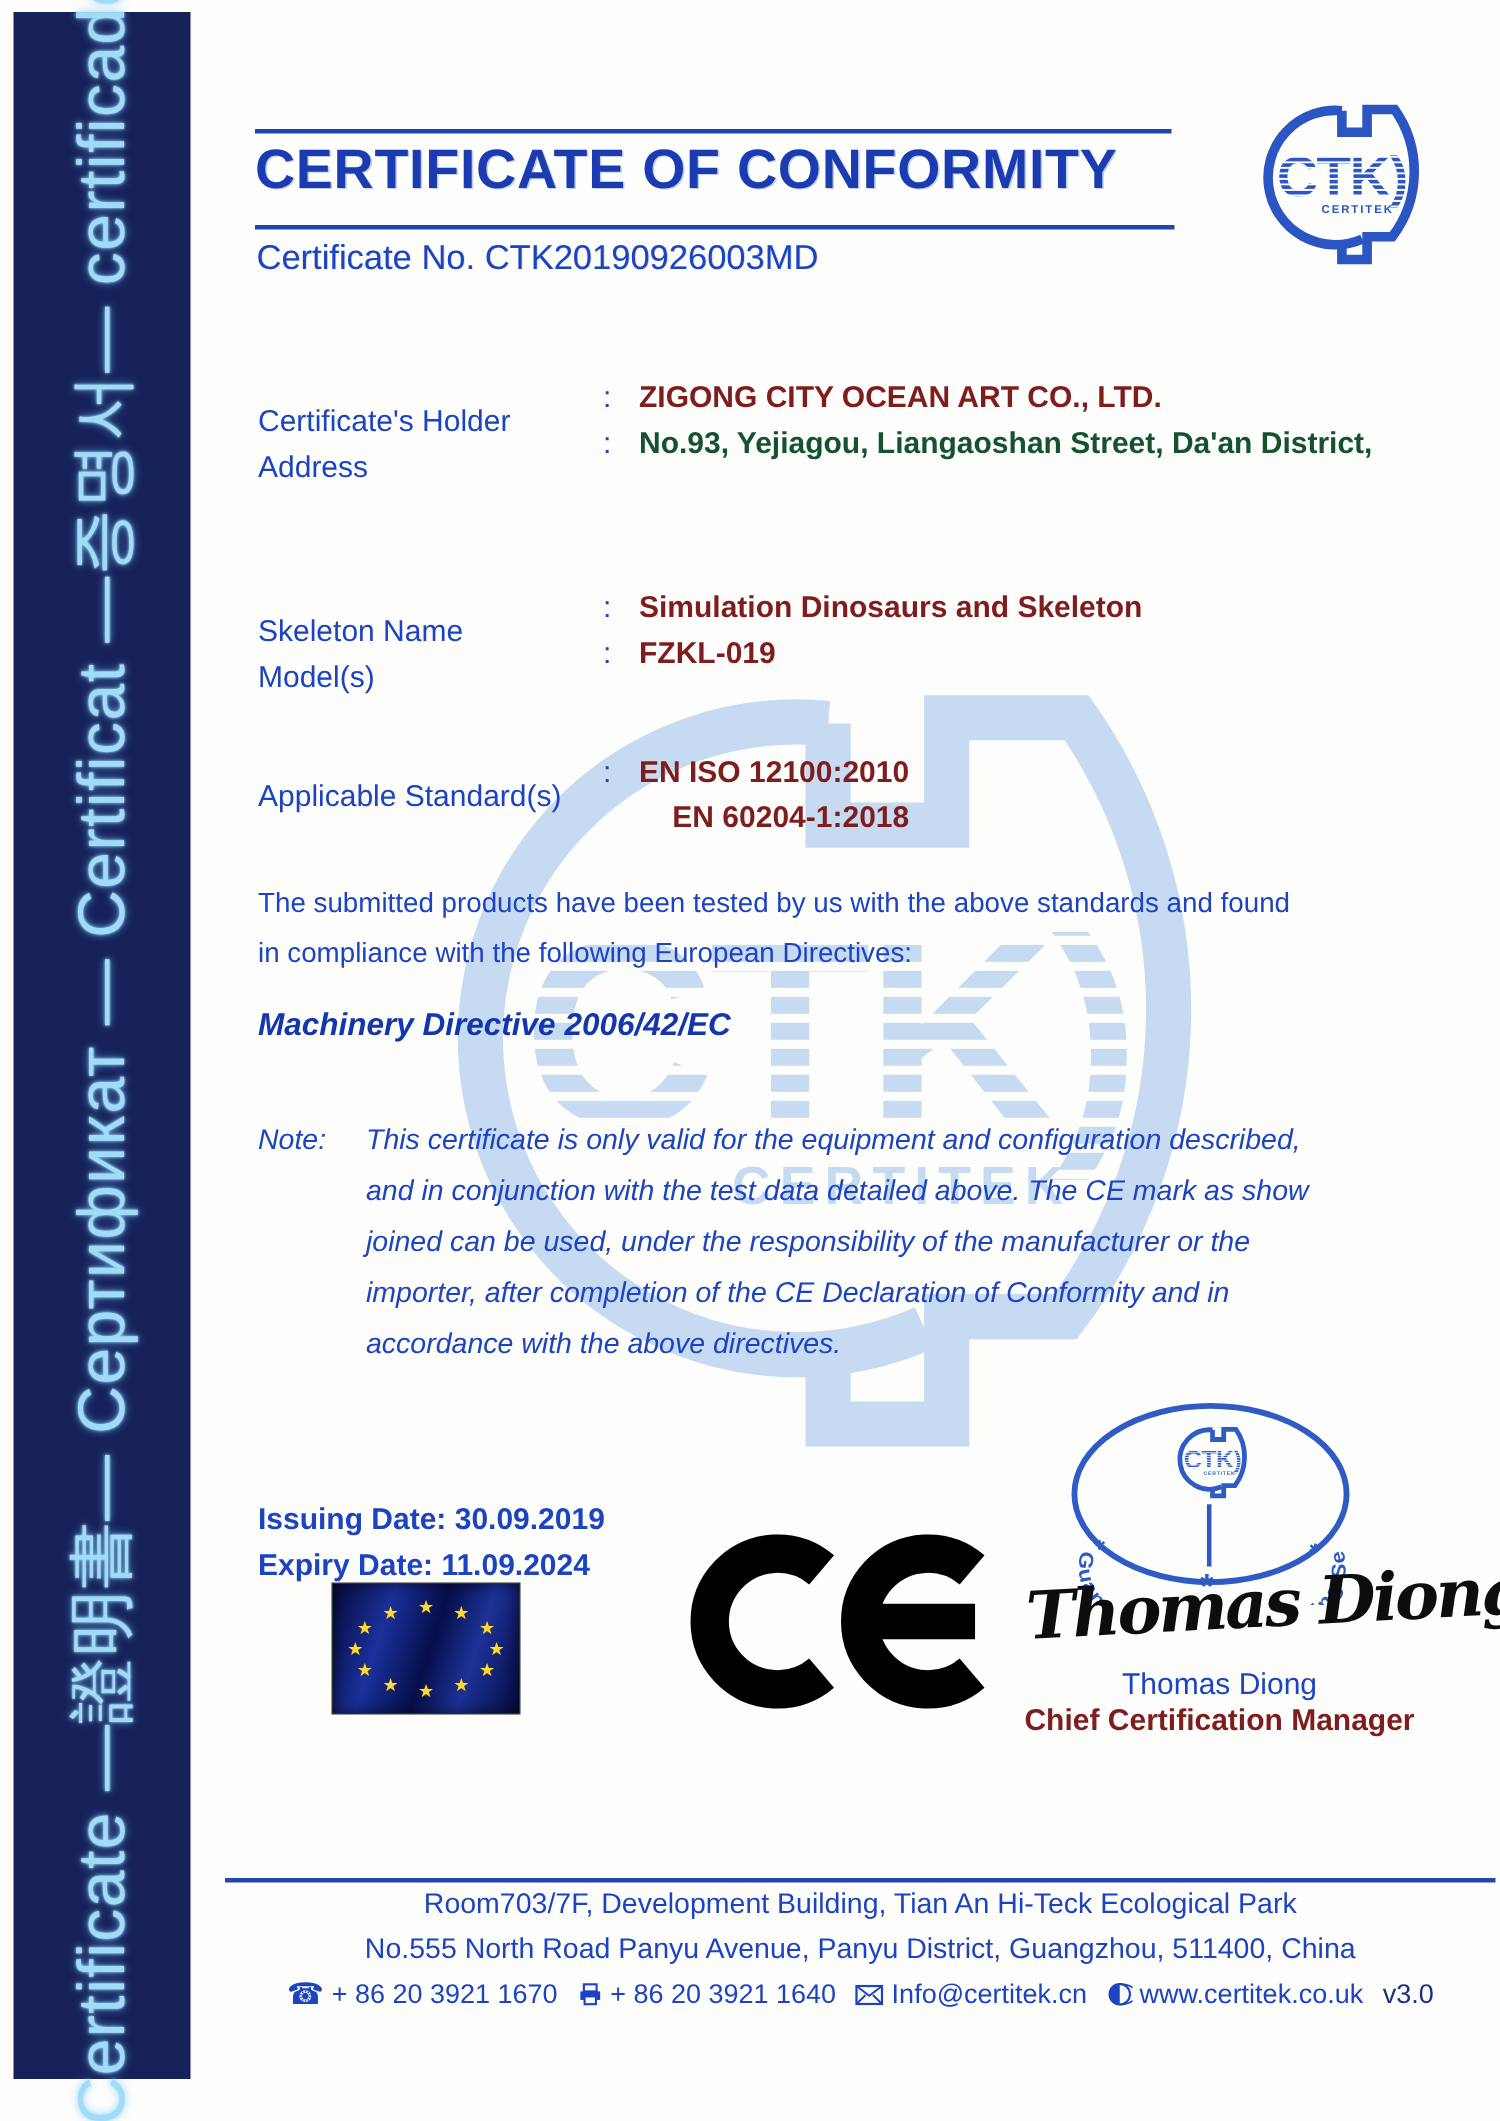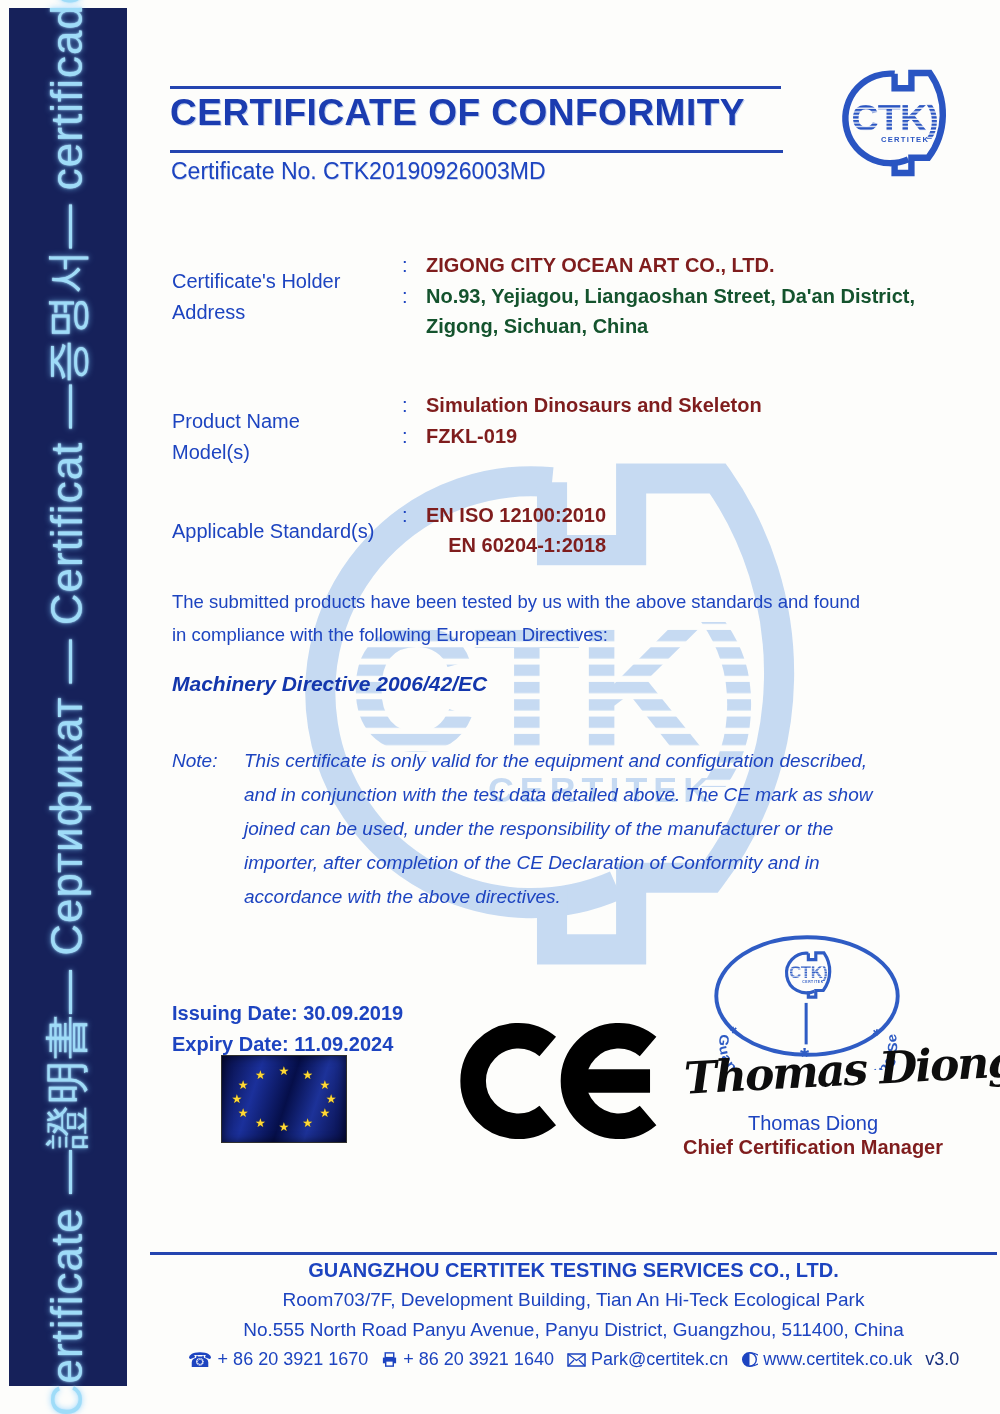--- a/index.html
+++ b/index.html
@@ -108,26 +108,25 @@
     <div class="row" style="top:250px;">
       <span class="lbl">Certificate's Holder</span>
       <span class="colon">:</span>
       <span class="val">ZIGONG CITY OCEAN ART CO., LTD.</span>
     </div>
     <div class="row" style="top:281px;">
       <span class="lbl">Address</span>
       <span class="colon">:</span>
       <span class="valreg">
         <span style="display:block;">No.93, Yejiagou, Liangaoshan Street, Da'an District,</span>
-        <span style="display:block;">Zigong, Sichuan, China</span>
       </span>
     </div>
 
     <div class="row" style="top:390px;">
-      <span class="lbl">Product Name</span>
+      <span class="lbl">Skeleton Name</span>
       <span class="colon">:</span>
       <span class="val">Simulation Dinosaurs and Skeleton</span>
     </div>
     <div class="row" style="top:421px;">
       <span class="lbl">Model(s)</span>
       <span class="colon">:</span>
       <span class="val">FZKL-019</span>
     </div>
 
     <div class="row" style="top:500px;">
@@ -196,42 +195,41 @@
       <text x="117" y="164" font-size="27" class="sealstar" fill="#2f5cc4">*</text>
       <text x="198" y="134" font-size="20" class="sealstar" fill="#2f5cc4" transform="rotate(20 198 134)">*</text>
     </svg>
 
     <div class="sig-script">Thomas Diong</div>
     <div class="sig-name">Thomas Diong</div>
     <div class="sig-title">Chief Certification Manager</div>
 
     <div class="f-rule"></div>
     <div class="footer">
-      <div class="f-company">GUANGZHOU CERTITEK TESTING SERVICES CO., LTD.</div>
       <div class="f-line">Room703/7F, Development Building, Tian An Hi-Teck Ecological Park</div>
       <div class="f-line">No.555 North Road Panyu Avenue, Panyu District, Guangzhou, 511400, China</div>
       <div class="f-contact">
         <span class="grp">
           <span class="picon">☎</span>
           <span>+ 86 20 3921 1670</span>
         </span>
         <span class="grp">
           <svg width="17" height="17" viewBox="0 0 18 18">
             <rect x="4.5" y="2" width="9" height="5" fill="none" stroke="#1d44c0" stroke-width="1.5"></rect>
             <rect x="2" y="7" width="14" height="6" fill="#1d44c0"></rect>
             <rect x="5" y="10.5" width="8" height="5.5" fill="#fff" stroke="#1d44c0" stroke-width="1.5"></rect>
           </svg>
           <span>+ 86 20 3921 1640</span>
         </span>
         <span class="grp">
           <svg width="19" height="14" viewBox="0 0 19 14">
             <rect x="1" y="1" width="17" height="12" fill="none" stroke="#1d44c0" stroke-width="1.5"></rect>
             <path d="M1,1 L9.5,7.5 L18,1 M1,13 L7,7 M18,13 L12,7" fill="none" stroke="#1d44c0" stroke-width="1.3"></path>
           </svg>
-          <span>Park@certitek.cn</span>
+          <span>Info@certitek.cn</span>
         </span>
         <span class="grp">
           <svg width="17" height="17" viewBox="0 0 18 18">
             <circle cx="9" cy="9" r="7.2" fill="none" stroke="#1d44c0" stroke-width="1.5"></circle>
             <path d="M9,1.8 a7.2,7.2 0 0 0 0,14.4 z" fill="#1d44c0"></path>
             <path d="M9,1.8 a12,7.2 0 0 1 0,14.4" fill="none" stroke="#1d44c0" stroke-width="1.2"></path>
           </svg>
           <span>www.certitek.co.uk</span>
         </span>
         <span class="ver">v3.0</span>

